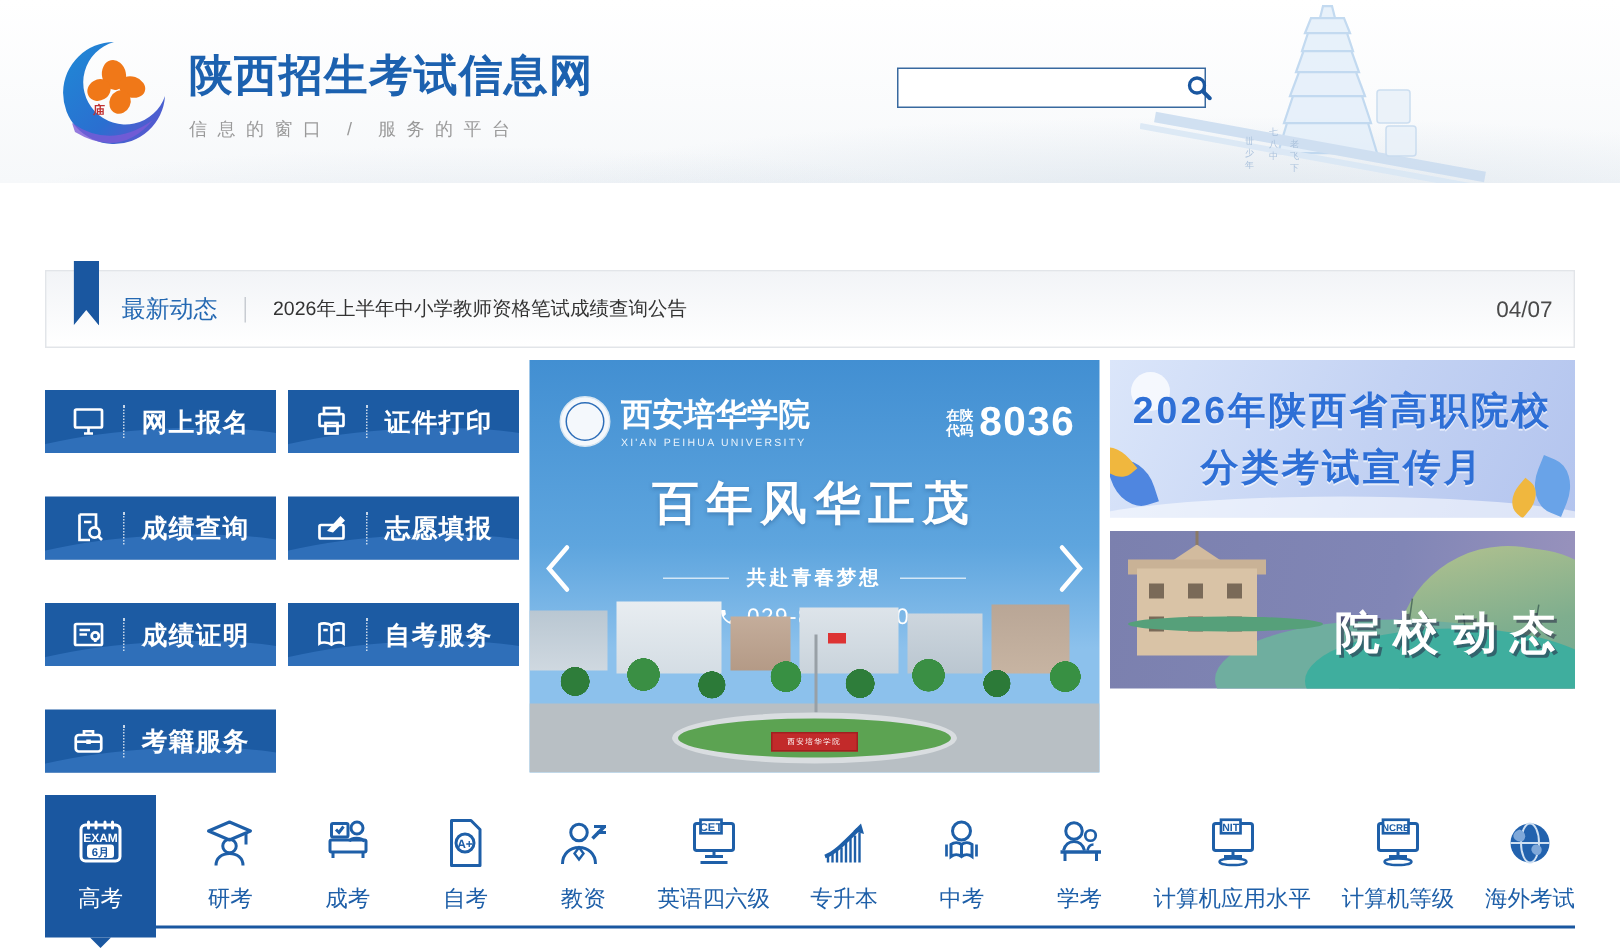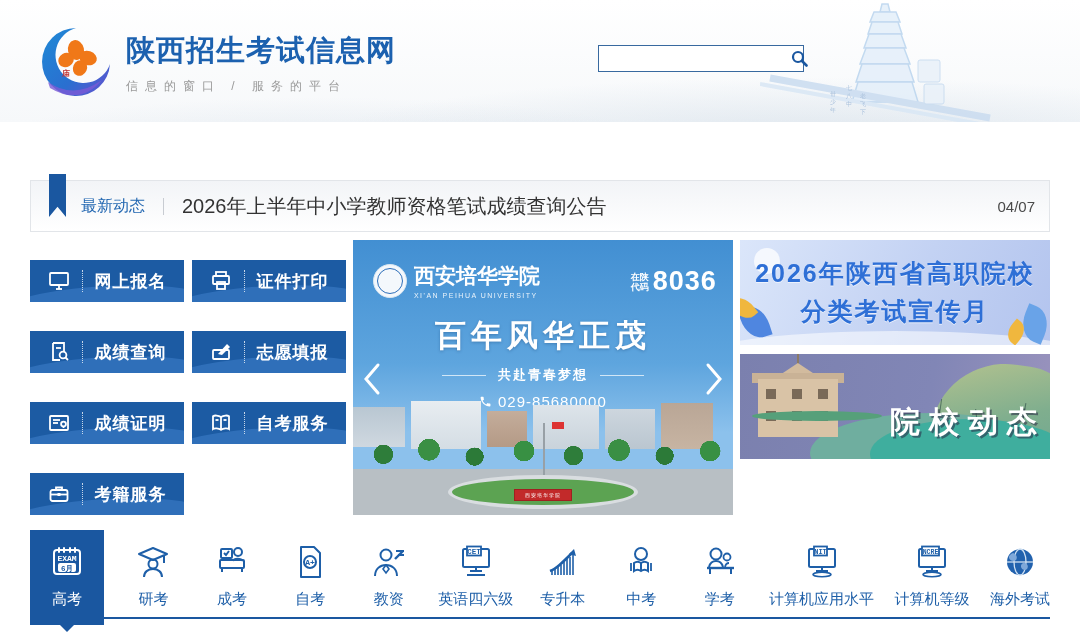--- a/index.html
+++ b/index.html
@@ -34,21 +34,21 @@
     width:1px; height:16px; background:rgba(200,210,225,.5); }
 
   
   .ticker { position:absolute; left:30px; top:180px; width:1020px; height:52px;
     border:1px solid #e2e5e9; background:linear-gradient(#f2f4f7,#ffffff);
     display:flex; align-items:center; }
   .ribbon { position:absolute; left:18px; top:-7px; width:17px; height:43px; background:#1a57a0;
     clip-path:polygon(0 0,100% 0,100% 100%,50% 76%,0 100%); }
   .ticker-label { margin-left:50px; color:#2468b2; font-size:16px; }
   .ticker-sep { width:1px; height:17px; background:#c8ccd2; margin:0 18px; }
-  .ticker-news { color:#333; font-size:20px; flex:1; cursor:pointer; }
+  .ticker-news { color:#333; font-size:13px; flex:1; cursor:pointer; }
   .ticker-date { color:#4a4a4a; font-size:15px; margin-right:14px; }
 
   
   .main { position:absolute; left:30px; top:240px; width:1020px; height:275px;
     display:flex; gap:7px; }
 
   
   .services { width:326px; display:grid; grid-template-columns:1fr 1fr; gap:9px 8px; }
   .service-btn { position:relative; overflow:hidden; background:#1c5ba3; cursor:pointer;
     display:flex; align-items:center; justify-content:center;margin-top:20px; }
@@ -67,21 +67,21 @@
     display:flex; align-items:center; justify-content:center; }
   .seal-inner { width:26px; height:26px; border-radius:50%; border:1.5px solid #2f6fb9; }
   .uni-name { color:#fff; font-size:21px; font-weight:bold; font-family:"Liberation Serif","DejaVu Serif",serif; }
   .uni-en { color:#e9f3fb; font-size:7px; letter-spacing:1.5px; margin-top:2px; }
   .code-block { display:flex; align-items:center; gap:4px; margin-top:4px; }
   .code-label { color:#fff; font-size:9px; font-weight:bold; line-height:10px; text-align:center; }
   .code-num { color:#fff; font-size:27px; font-weight:bold; letter-spacing:1px; }
   .slogan { text-align:center; color:#fff; font-size:31px; font-weight:bold; letter-spacing:5px;
     margin-top:16px; text-shadow:0 1px 3px rgba(20,60,110,.35); }
   .subslogan { display:flex; align-items:center; justify-content:center; gap:12px;
-    color:#fff; font-size:13px; font-weight:bold; letter-spacing:2px; margin-top:9px; }
+    color:#fff; font-size:13px; font-weight:bold; letter-spacing:2px; margin-top:19px; }
   .subslogan::before, .subslogan::after { content:""; width:44px; height:1px; background:rgba(255,255,255,.7); }
   .phone-row { display:flex; align-items:center; justify-content:center; gap:6px;
     color:#fff; font-size:15px; margin-top:9px; letter-spacing:1px; }
   .campus { position:absolute; left:0; bottom:0; width:100%; height:116px; }
   .buildings { position:absolute; left:0; top:0; width:100%; height:54px;
     background:
       linear-gradient(#b9c7d2,#cfd8e0) 0 8px/52px 40px no-repeat,
       linear-gradient(#e8edf1,#d4dde4) 58px 2px/70px 48px no-repeat,
       linear-gradient(#c4ad9b,#b49a86) 134px 12px/40px 36px no-repeat,
       linear-gradient(#dde4ea,#c9d3db) 180px 6px/66px 44px no-repeat,
@@ -149,21 +149,21 @@
   .sb-lawn { position:absolute; left:0; bottom:16px; width:130px; height:10px; border-radius:50%; background:#56a07a; }
   .news-title { position:absolute; left:150px; top:48px; color:#fff; font-size:30px; font-weight:bold;
     letter-spacing:9px; text-shadow:2px 2px 0 rgba(40,40,70,.55); z-index:3; white-space:nowrap; }
   .twig { position:absolute; width:1px; height:16px; background:rgba(30,60,60,.55); z-index:2; }
 
   
   .tabs { position:absolute; left:30px; top:530px; width:1020px; height:95px; }
   .tab-line { position:absolute; left:0; right:0; top:87px; height:2px; background:#1a57a0; }
   .tabs-row { position:relative; display:flex; justify-content:space-between; height:95px; z-index:2; }
   .tab { display:flex; flex-direction:column; align-items:center; gap:9px; padding-top:13px;
-    color:#1e5fa8; cursor:pointer; min-width:58px;font-family:Liberation Mono, monospace; }
+    color:#1e5fa8; cursor:pointer; min-width:58px; }
   .tab-label { font-size:15px; color:#1e5fa8; white-space:nowrap; }
   .tab.active { background:#1a57a0; width:74px; min-width:74px; height:95px; position:relative; }
   .tab.active .tab-label { color:#fff; }
   .tab.active::after { content:""; position:absolute; left:50%; top:95px; transform:translateX(-50%);
     border:7px solid transparent; border-top-color:#1a57a0; }
   .tab svg { display:block; }
 </style>
 </head>
 <body>
 

